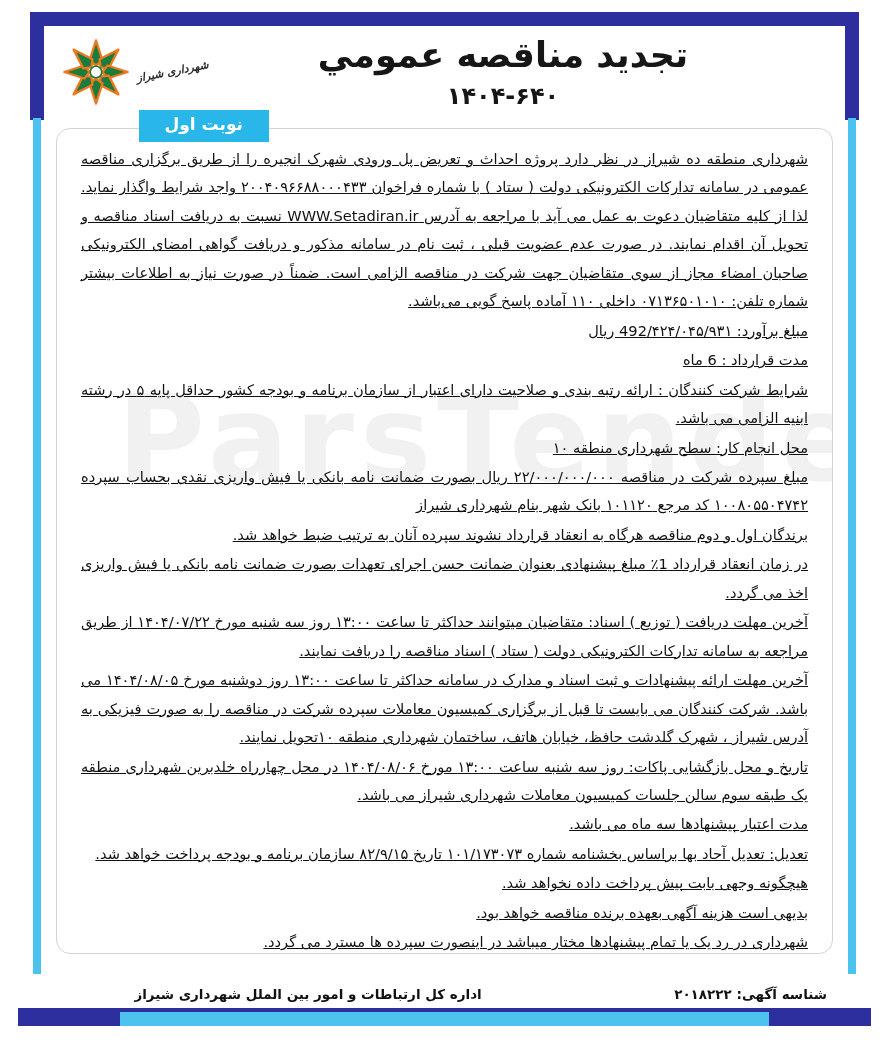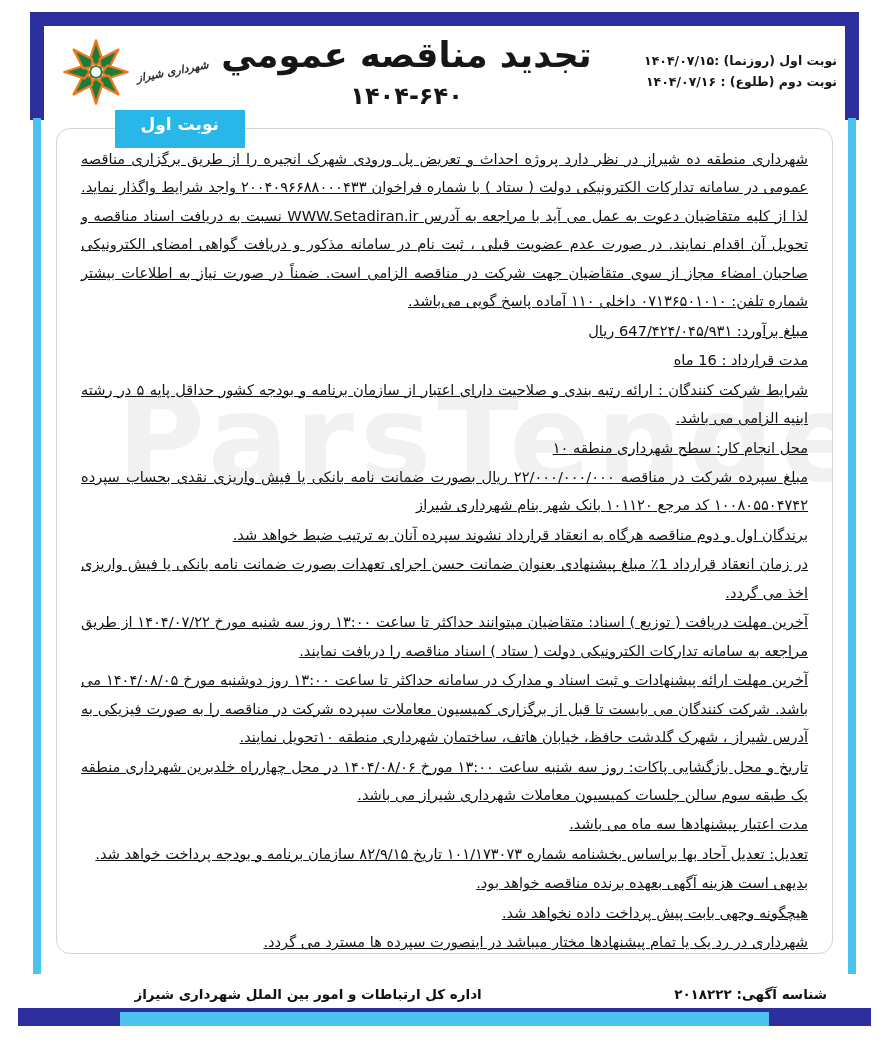--- a/index.html
+++ b/index.html
@@ -139,26 +139,26 @@
     font-weight: 700;
     color: #161616;
     line-height: 1.65;
     white-space: nowrap;
   }
 
   
   .round-badge {
     position: absolute;
     top: 110px;
-    right: 644px;
+    right: 620px;
     background: #29b6e8;
     color: #ffffff;
     font-size: 17px;
     font-weight: 700;
-    padding: 4px 26px 14px 26px;
+    padding: 4px 26px 8px 26px;
     letter-spacing: 2px;
     z-index: 6;
   }
 
   
   .card {
     position: absolute;
     top: 128px;
     right: 56px;
     left: 56px;
@@ -272,50 +272,46 @@
         </g>
       </svg>
       <div class="logo-caption">شهرداری شیراز</div>
     </div>
 
     <div class="title-block">
       <div class="main-title">تجدید مناقصه عمومي</div>
       <div class="title-number">۱۴۰۴-۶۴۰</div>
     </div>
 
-    <div class="issue-dates">
-      <div>نوبت اول (روزنما) :۱۴۰۴/۰۷/۱۵</div>
-      <div>نوبت دوم (طلوع) : ۱۴۰۴/۰۷/۱۶</div>
-    </div>
 
   </div>
 
   <div class="round-badge">نوبت اول</div>
 
   <div class="card">
     <div class="card-inner">
 
       <div class="watermark">ParsTender</div>
 
       <div class="body-text">
         <p class="para just">شهرداری منطقه ده شیراز در نظر دارد پروژه احداث و تعریض پل ورودی شهرک انجیره را از طریق برگزاری مناقصه عمومی در سامانه تدارکات الکترونیکی دولت ( ستاد ) با شماره فراخوان ۲۰۰۴۰۹۶۶۸۸۰۰۰۴۳۳ واجد شرایط واگذار نماید. لذا از کلیه متقاضیان دعوت به عمل می آید با مراجعه به آدرس WWW.Setadiran.ir نسبت به دریافت اسناد مناقصه و تحویل آن اقدام نمایند. در صورت عدم عضویت قبلی ، ثبت نام در سامانه مذکور و دریافت گواهی امضای الکترونیکی صاحبان امضاء مجاز از سوی متقاضیان جهت شرکت در مناقصه الزامی است. ضمناً در صورت نیاز به اطلاعات بیشتر شماره تلفن: ۰۷۱۳۶۵۰۱۰۱۰ داخلی ۱۱۰ آماده پاسخ گویی می‌باشد.</p>
-        <p class="para">مبلغ برآورد: 647/۴۲۴/۰۴۵/۹۳۱  ریال</p>
-        <p class="para">مدت قرارداد :   16  ماه</p>
+        <p class="para">مبلغ برآورد: 492/۴۲۴/۰۴۵/۹۳۱  ریال</p>
+        <p class="para">مدت قرارداد :   6  ماه</p>
         <p class="para just">شرایط شرکت کنندگان : ارائه رتبه بندی و صلاحیت دارای اعتبار از سازمان برنامه و بودجه کشور حداقل پایه ۵ در رشته ابنیه  الزامی می باشد.</p>
         <p class="para">محل انجام کار: سطح شهرداری منطقه ۱۰</p>
         <p class="para just">مبلغ سپرده شرکت در مناقصه ۲۲/۰۰۰/۰۰۰/۰۰۰ ریال بصورت ضمانت نامه بانکی یا فیش واریزی نقدی بحساب سپرده ۱۰۰۸۰۵۵۰۴۷۴۲ کد مرجع ۱۰۱۱۲۰ بانک  شهر بنام شهرداری شیراز</p>
         <p class="para">برندگان اول و دوم مناقصه هرگاه به انعقاد قرارداد نشوند سپرده آنان به ترتیب ضبط خواهد شد.</p>
         <p class="para">در زمان انعقاد قرارداد 1٪  مبلغ پیشنهادی  بعنوان ضمانت حسن اجرای تعهدات بصورت ضمانت نامه بانکی یا فیش واریزی اخذ می گردد.</p>
         <p class="para just">آخرین مهلت دریافت ( توزیع ) اسناد: متقاضیان میتوانند حداکثر تا ساعت ۱۳:۰۰ روز  سه شنبه مورخ ۱۴۰۴/۰۷/۲۲ از طریق مراجعه به سامانه تدارکات الکترونیکی دولت ( ستاد ) اسناد مناقصه را دریافت نمایند.</p>
         <p class="para just">آخرین مهلت ارائه پیشنهادات و ثبت اسناد و مدارک در سامانه حداکثر تا ساعت ۱۳:۰۰ روز دوشنبه مورخ ۱۴۰۴/۰۸/۰۵ می باشد. شرکت کنندگان می بایست تا قبل از برگزاری کمیسیون معاملات سپرده شرکت در مناقصه را به صورت فیزیکی به آدرس شیراز ، شهرک گلدشت حافظ، خیابان هاتف، ساختمان شهرداری منطقه ۱۰تحویل نمایند.</p>
         <p class="para just">تاریخ و محل بازگشایی پاکات: روز سه شنبه ساعت ۱۳:۰۰ مورخ ۱۴۰۴/۰۸/۰۶ در محل چهارراه خلدبرین شهرداری منطقه یک طبقه سوم سالن جلسات کمیسیون معاملات  شهرداری شیراز می باشد.</p>
         <p class="para">مدت اعتبار پیشنهادها سه ماه می باشد.</p>
         <p class="para">تعدیل: تعدیل آحاد بها براساس بخشنامه شماره ۱۰۱/۱۷۳۰۷۳ تاریخ ۸۲/۹/۱۵ سازمان برنامه و بودجه پرداخت خواهد شد.</p>
+        <p class="para">هیچگونه وجهی بابت پیش پرداخت داده نخواهد شد.</p>
         <p class="para">بدیهی است هزینه آگهی بعهده برنده مناقصه خواهد بود.</p>
-        <p class="para">هیچگونه وجهی بابت پیش پرداخت داده نخواهد شد.</p>
         <p class="para">شهرداری در رد یک یا تمام پیشنهادها  مختار میباشد در اینصورت سپرده ها مسترد می گردد.</p>
 
       </div>
 
     </div>
   </div>
 
   <div class="footer">
     <div class="footer-org">اداره کل ارتباطات و امور بین الملل شهرداری شیراز</div>
     <div class="footer-id">شناسه آگهی: ۲۰۱۸۲۲۲</div>

